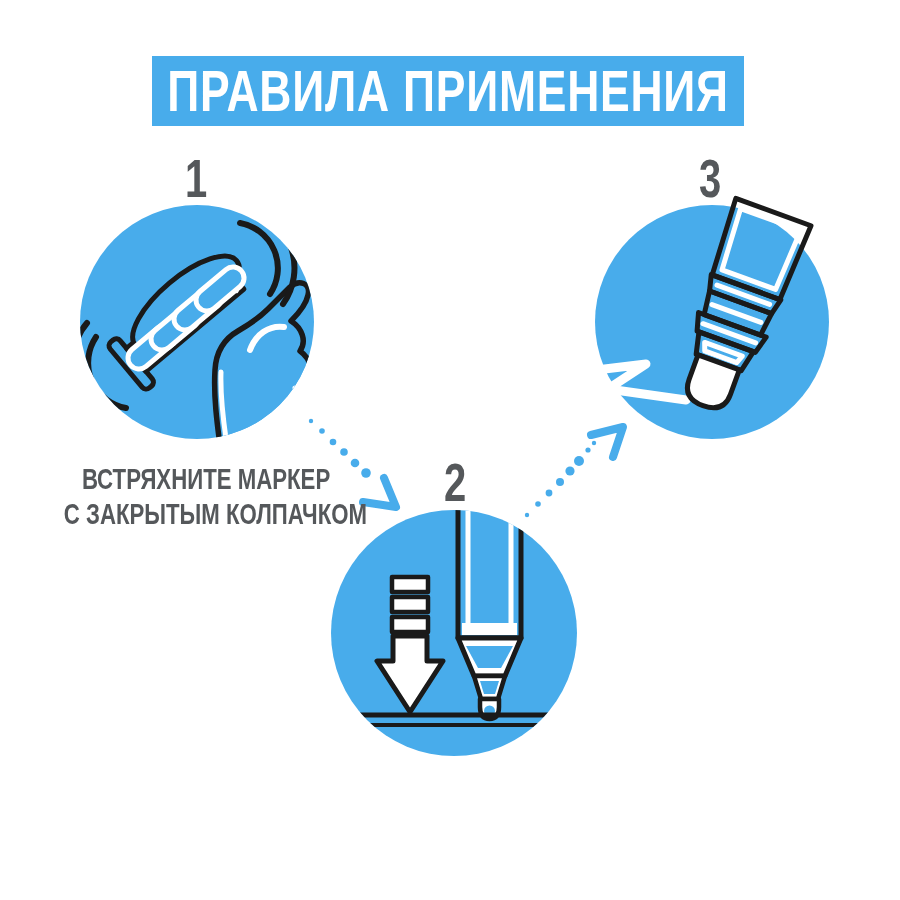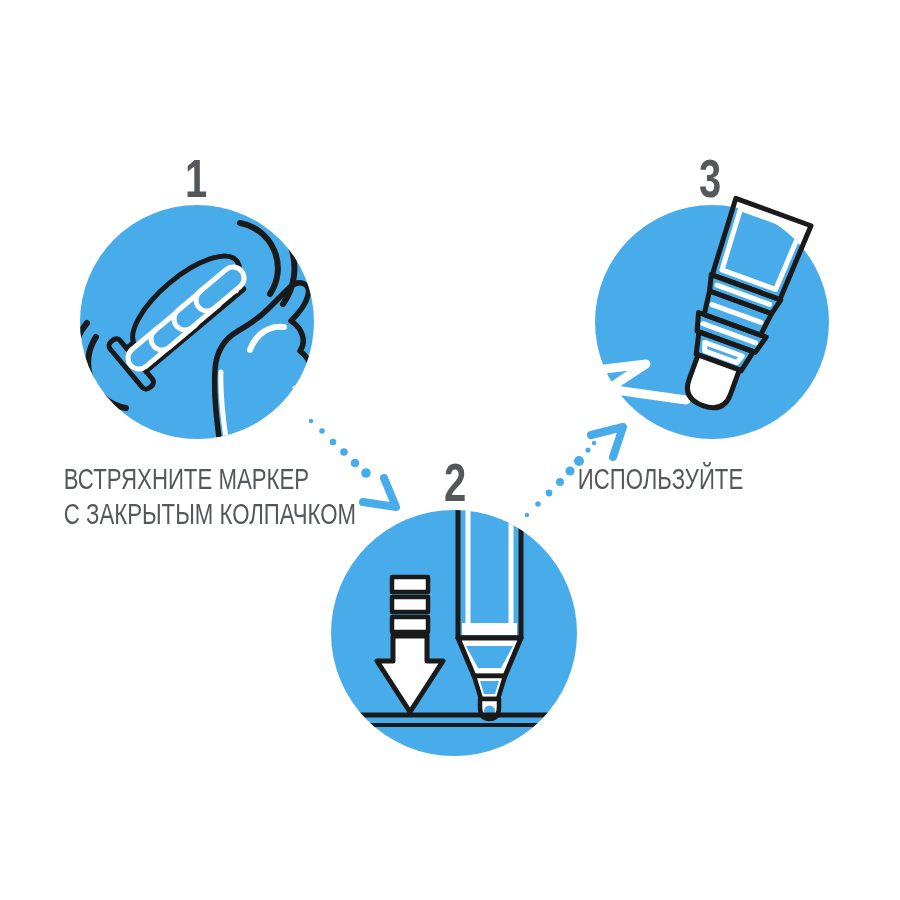--- a/index.html
+++ b/index.html
@@ -8,22 +8,22 @@
   .art{position:absolute;left:0;top:0;}
   .title-bar{position:absolute;left:152px;top:56px;width:592px;height:70px;background:#48ACEB;
              display:flex;align-items:center;justify-content:center;}
   .title-text{color:#ffffff;font-size:57px;font-weight:bold;white-space:nowrap;
               transform:scaleX(0.78);letter-spacing:1px;}
   .step-number{position:absolute;width:120px;text-align:center;color:#55585B;font-size:54px;
                font-weight:bold;line-height:53px;transform:scaleX(0.74);}
   .n1{left:136px;top:152px;}
   .n2{left:395px;top:456px;}
   .n3{left:650px;top:152px;}
-  .step-label{position:absolute;text-align:left;color:#55585B;font-size:30px;
-              font-weight:normal;line-height:35px;}
+  .step-label{position:absolute;text-align:right;color:#55585B;font-size:30px;
+              font-weight:bold;line-height:35px;}
   .l1{left:17px;top:461px;width:360px;}
   .l2{left:275px;top:768px;width:360px;}
   .l3{left:531px;top:461px;width:360px;}
   .line{display:block;transform:scaleX(0.74);white-space:nowrap;}
 </style>
 </head>
 <body>
 
 <div class="poster">
 
@@ -134,26 +134,26 @@
       <circle cx="549" cy="493" r="3.4"></circle>
       <circle cx="560" cy="482" r="4.0"></circle>
       <circle cx="570" cy="471" r="4.6"></circle>
       <circle cx="579" cy="461" r="5.0"></circle>
       <circle cx="588" cy="450" r="2.6"></circle>
       <circle cx="594" cy="443" r="2.2"></circle>
       <polyline points="591,435 623,427 613,457" fill="none" stroke="#48ACEB" stroke-width="8" stroke-linecap="round" stroke-linejoin="round"></polyline>
     </g>
   </svg>
 
+  <div class="title-bar">
+    <span class="title-text">ПРАВИЛА ПРИМЕНЕНИЯ</span>
+  </div>
 
   <div class="step-number n1">1</div>
   <div class="step-number n2">2</div>
   <div class="step-number n3">3</div>
 
   <div class="step-label l1">
     <span class="line">ВСТРЯХНИТЕ МАРКЕР</span>
     <span class="line">С ЗАКРЫТЫМ КОЛПАЧКОМ</span>
   </div>
-  <div class="step-label l3">
-    <span class="line">ИСПОЛЬЗУЙТЕ</span>
-  </div>
 
 </div>
 
 </body></html>

